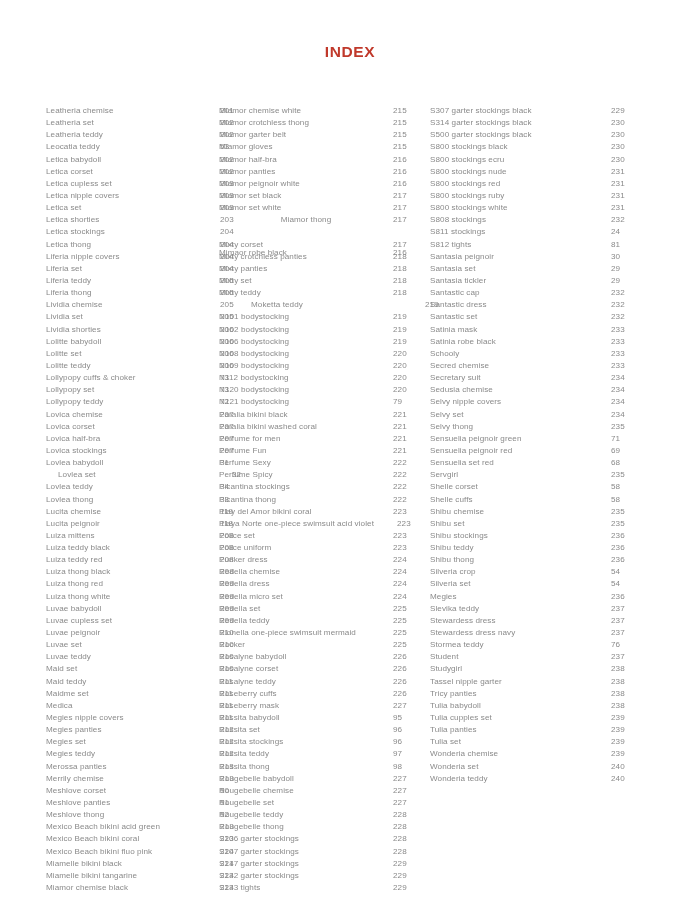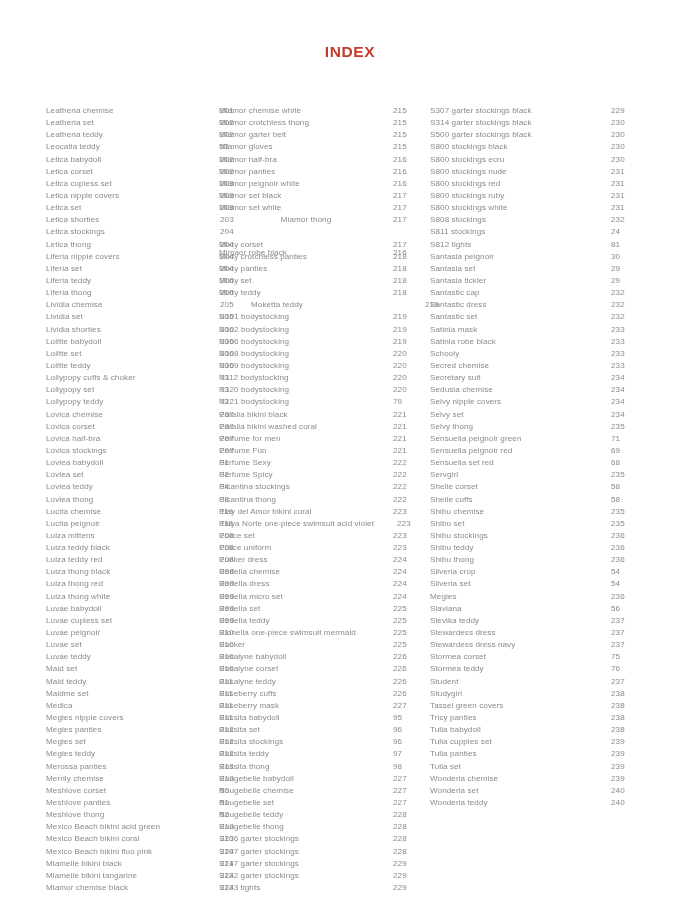--- a/index.html
+++ b/index.html
@@ -198,21 +198,21 @@
         </div>
         <div class="entry">
           <span class="entry-label" style="color: rgb(138, 138, 138);">Lovica stockings</span>
           <span class="entry-page" style="color: rgb(138, 138, 138);">207</span>
         </div>
         <div class="entry">
           <span class="entry-label" style="color: rgb(138, 138, 138);">Lovlea babydoll</span>
           <span class="entry-page" style="color: rgb(138, 138, 138);">31</span>
         </div>
         <div class="entry">
-          <span class="entry-label" style="color: rgb(138, 138, 138);">Lovlea set</span>
+          <span class="entry-label" style="color: rgb(138, 138, 138); margin-left: 12px;">Lovlea set</span>
           <span class="entry-page" style="color: rgb(138, 138, 138);">32</span>
         </div>
         <div class="entry">
           <span class="entry-label" style="color: rgb(138, 138, 138);">Lovlea teddy</span>
           <span class="entry-page" style="color: rgb(138, 138, 138);">34</span>
         </div>
         <div class="entry">
           <span class="entry-label" style="color: rgb(138, 138, 138);">Lovlea thong</span>
           <span class="entry-page" style="color: rgb(138, 138, 138);">33</span>
         </div>
@@ -766,53 +766,45 @@
         </div>
         <div class="entry">
           <span class="entry-label" style="color: rgb(138, 138, 138);">Silveria set</span>
           <span class="entry-page" style="color: rgb(138, 138, 138);">54</span>
         </div>
         <div class="entry">
           <span class="entry-label" style="color: rgb(138, 138, 138);">Megies</span>
           <span class="entry-page" style="color: rgb(138, 138, 138);">236</span>
         </div>
         <div class="entry">
-          <span class="entry-label" style="color: rgb(138, 138, 138);">Slaviana</span>
-          <span class="entry-page" style="color: rgb(138, 138, 138);">56</span>
-        </div>
-        <div class="entry">
           <span class="entry-label" style="color: rgb(138, 138, 138);">Slevika teddy</span>
           <span class="entry-page" style="color: rgb(138, 138, 138);">237</span>
         </div>
         <div class="entry">
           <span class="entry-label" style="color: rgb(138, 138, 138);">Stewardess dress</span>
           <span class="entry-page" style="color: rgb(138, 138, 138);">237</span>
         </div>
         <div class="entry">
           <span class="entry-label" style="color: rgb(138, 138, 138);">Stewardess dress navy</span>
           <span class="entry-page" style="color: rgb(138, 138, 138);">237</span>
         </div>
         <div class="entry">
-          <span class="entry-label" style="color: rgb(138, 138, 138);">Stormea corset</span>
-          <span class="entry-page" style="color: rgb(138, 138, 138);">75</span>
-        </div>
-        <div class="entry">
           <span class="entry-label" style="color: rgb(138, 138, 138);">Stormea teddy</span>
           <span class="entry-page" style="color: rgb(138, 138, 138);">76</span>
         </div>
         <div class="entry">
           <span class="entry-label" style="color: rgb(138, 138, 138);">Student</span>
           <span class="entry-page" style="color: rgb(138, 138, 138);">237</span>
         </div>
         <div class="entry">
           <span class="entry-label" style="color: rgb(138, 138, 138);">Studygirl</span>
           <span class="entry-page" style="color: rgb(138, 138, 138);">238</span>
         </div>
         <div class="entry">
-          <span class="entry-label" style="color: rgb(138, 138, 138);">Tassel green covers</span>
+          <span class="entry-label" style="color: rgb(138, 138, 138);">Tassel nipple garter</span>
           <span class="entry-page" style="color: rgb(138, 138, 138);">238</span>
         </div>
         <div class="entry">
           <span class="entry-label" style="color: rgb(138, 138, 138);">Tricy panties</span>
           <span class="entry-page" style="color: rgb(138, 138, 138);">238</span>
         </div>
         <div class="entry">
           <span class="entry-label" style="color: rgb(138, 138, 138);">Tulia babydoll</span>
           <span class="entry-page" style="color: rgb(138, 138, 138);">238</span>
         </div>

